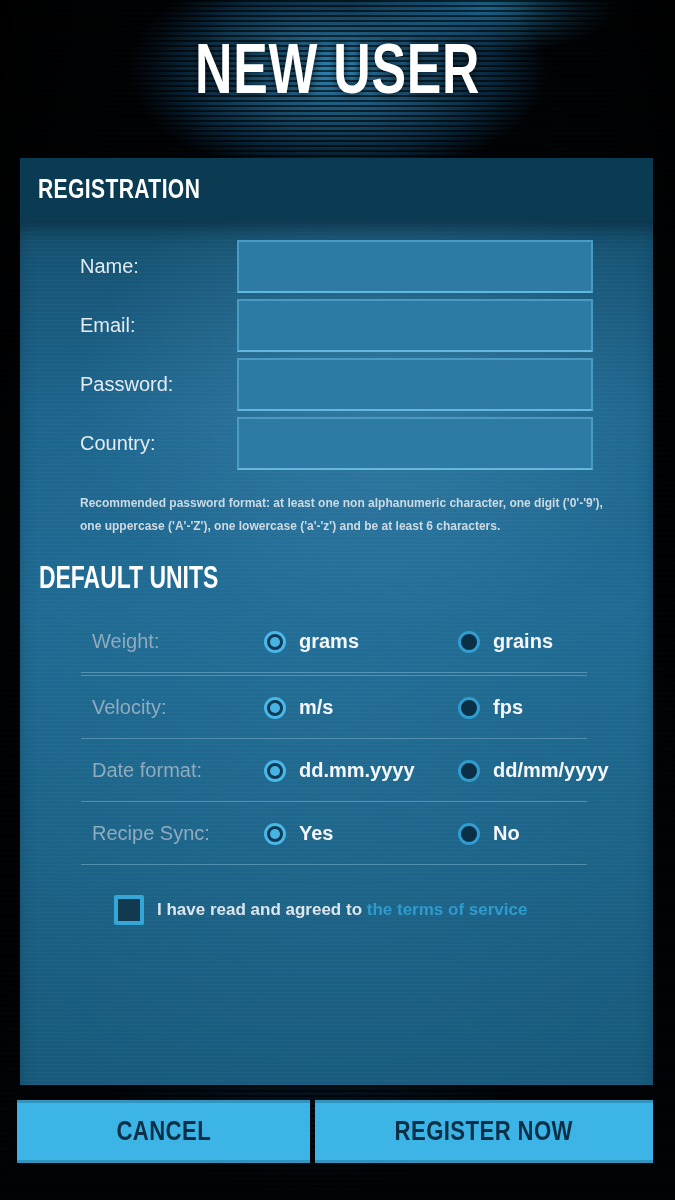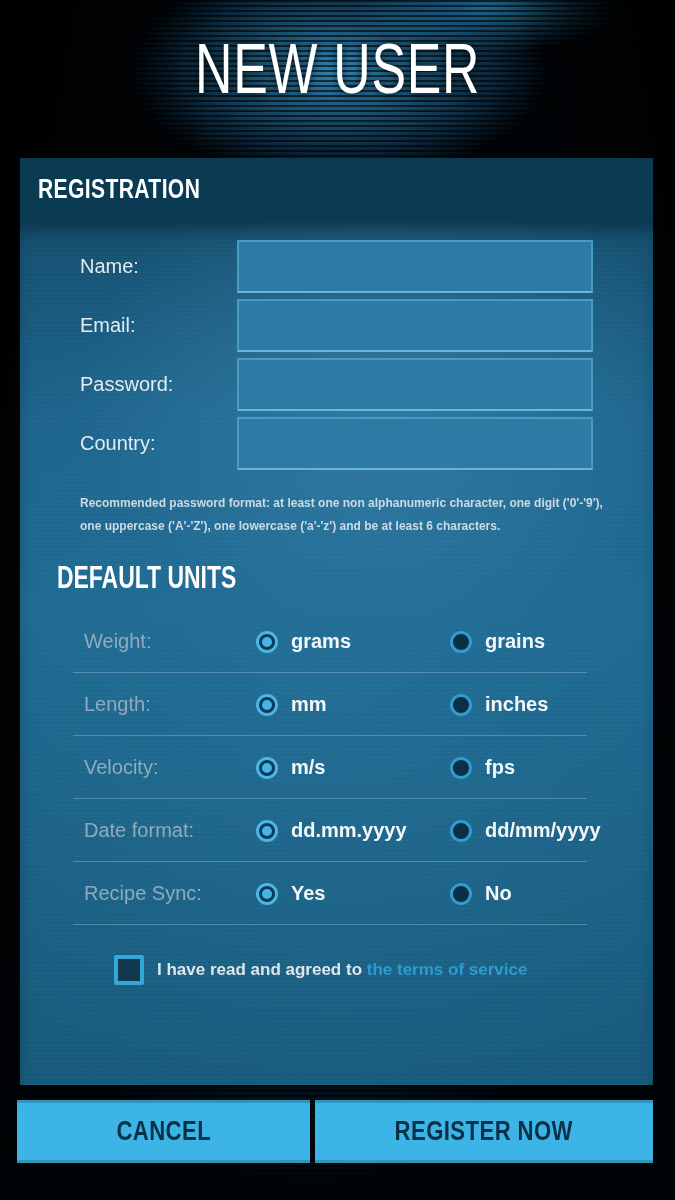--- a/index.html
+++ b/index.html
@@ -16,21 +16,21 @@
       linear-gradient(260deg, rgba(0,0,0,.9) 0%, rgba(0,0,0,0) 18%),
       radial-gradient(ellipse 270px 140px at 50% 70px, rgba(62,175,235,.75), rgba(25,110,170,.3) 60%, rgba(0,0,0,0) 78%),
       radial-gradient(ellipse 180px 60px at 72% 8px, rgba(45,160,220,.6), rgba(0,0,0,0) 75%),
       radial-gradient(ellipse 400px 430px at 52% 42%, rgba(26,112,170,.42), rgba(0,0,0,0) 72%),
       radial-gradient(ellipse 340px 340px at 46% 78%, rgba(20,95,150,.35), rgba(0,0,0,0) 75%),
       #010407;
   }
   
   .title{
     position:absolute;top:32px;left:0;width:675px;text-align:center;
-    color:#fff;font-size:70px;font-weight:normal;letter-spacing:1px;line-height:74px;
+    color:#fff;font-size:70px;font-weight:bold;letter-spacing:1px;line-height:74px;
     text-shadow:0 0 10px rgba(0,0,0,.8);
   }
   .title .cond{display:inline-block;transform:scaleX(.74);transform-origin:center;white-space:nowrap;}
   
   .panel{position:absolute;left:20px;top:158px;width:633px;height:927px;}
   .panel-header{
     height:62px;background:#0a3b53;display:flex;align-items:center;
     padding-left:18px;box-sizing:border-box;
   }
   .panel-header .hdr-text{
@@ -60,24 +60,24 @@
     outline:none;color:#ffffff;font-size:19px;padding:0 10px;
     font-family:"Liberation Sans",sans-serif;
   }
   
   .hint{
     margin:22px 0 0 60px;width:528px;
     color:#ccdae3;font-size:12px;font-weight:bold;line-height:23px;
   }
   
   .section-header{
-    margin:23px 0 0 37px;color:#fff;font-size:31px;font-weight:bold;line-height:33px;
+    margin:23px 0 0 19px;color:#fff;font-size:31px;font-weight:bold;line-height:33px;
   }
   .section-header .cond{display:inline-block;transform:scaleX(.74);transform-origin:left;white-space:nowrap;}
-  .units{margin-top:18px;}
+  .units{margin-top:18px;margin-left:8px;}
   .unit-row{display:flex;align-items:center;height:59px;}
   .unit-label{
     margin-left:64px;width:172px;box-sizing:border-box;
     color:#90abbe;font-size:20px;
   }
   .unit-opt{display:flex;align-items:center;cursor:pointer;}
   .unit-opt.opt1{width:194px;}
   .opt-label{margin-left:13px;color:#f4f7f9;font-size:20px;font-weight:bold;white-space:nowrap;}
   .radio{
     width:22px;height:22px;border-radius:50%;box-sizing:border-box;flex:0 0 22px;
@@ -159,31 +159,20 @@
             <span class="radio checked"></span>
             <span class="opt-label">grams</span>
           </span>
           <span class="unit-opt">
             <span class="radio"></span>
             <span class="opt-label">grains</span>
           </span>
         </div>
         <div class="unit-divider"></div>
 
-        <div class="unit-row">
-          <span class="unit-label">Length:</span>
-          <span class="unit-opt opt1">
-            <span class="radio checked"></span>
-            <span class="opt-label">mm</span>
-          </span>
-          <span class="unit-opt">
-            <span class="radio"></span>
-            <span class="opt-label">inches</span>
-          </span>
-        </div>
         <div class="unit-divider"></div>
 
         <div class="unit-row">
           <span class="unit-label">Velocity:</span>
           <span class="unit-opt opt1">
             <span class="radio checked"></span>
             <span class="opt-label">m/s</span>
           </span>
           <span class="unit-opt">
             <span class="radio"></span>

